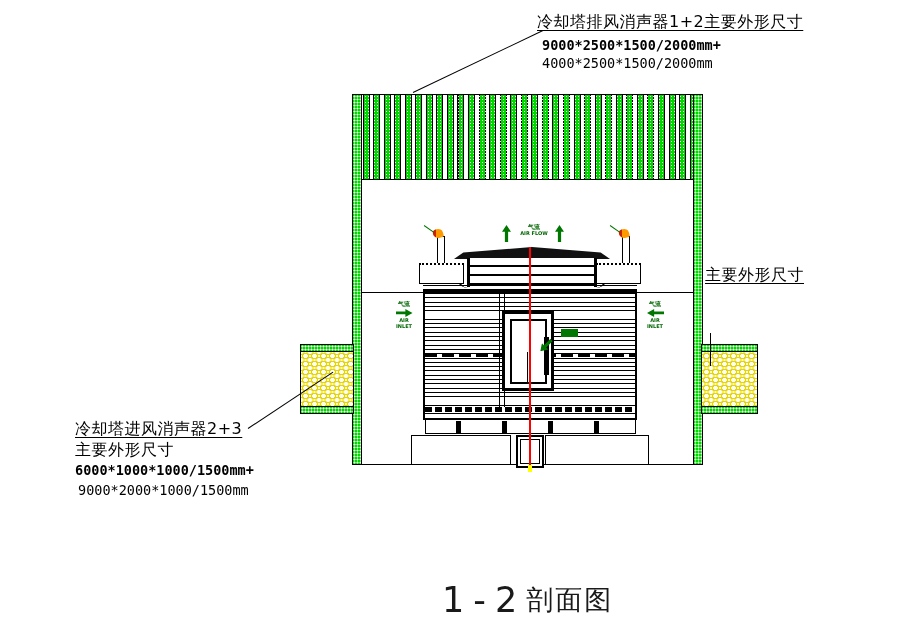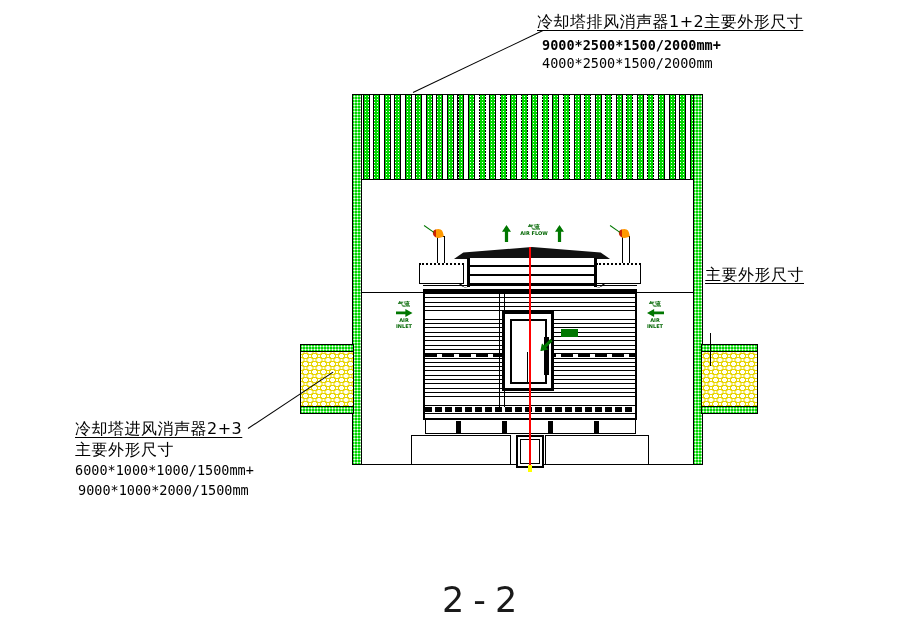--- a/index.html
+++ b/index.html
@@ -157,21 +157,22 @@
     <div class="ann-dim" style="padding-left:5px;line-height:18px;">4000*2500*1500/2000mm</div>
   </div>
 
   <div class="abs ann" style="left:705px;top:265px;">
     <div class="ann-title">主要外形尺寸</div>
   </div>
 
   <div class="abs ann" style="left:75px;top:418px;line-height:21px;">
     <div class="ann-title">冷却塔进风消声器2+3</div>
     <div class="ann-sub">主要外形尺寸</div>
-    <div class="ann-dim" style="line-height:20px;">6000*1000*1000/1500mm+</div>
-    <div class="ann-dim" style="line-height:20px;padding-left:3px;">9000*1000*2000/1500mm</div>
+    <div class="ann-dim" style="line-height:20px;font-weight:bold;">6000*1000*1000/1500mm+</div>
+    <div class="ann-dim" style="line-height:20px;padding-left:3px;">9000*2000*1000/1500mm</div>
   </div>
 
   <div class="abs" id="title-row" style="left:442px;top:580px;">
-    <span id="title-num">2-2</span>
+    <span id="title-num">1-2</span>
+    <span id="title-suffix">剖面图</span>
   </div>
 
 </div>
 
 </body></html>

